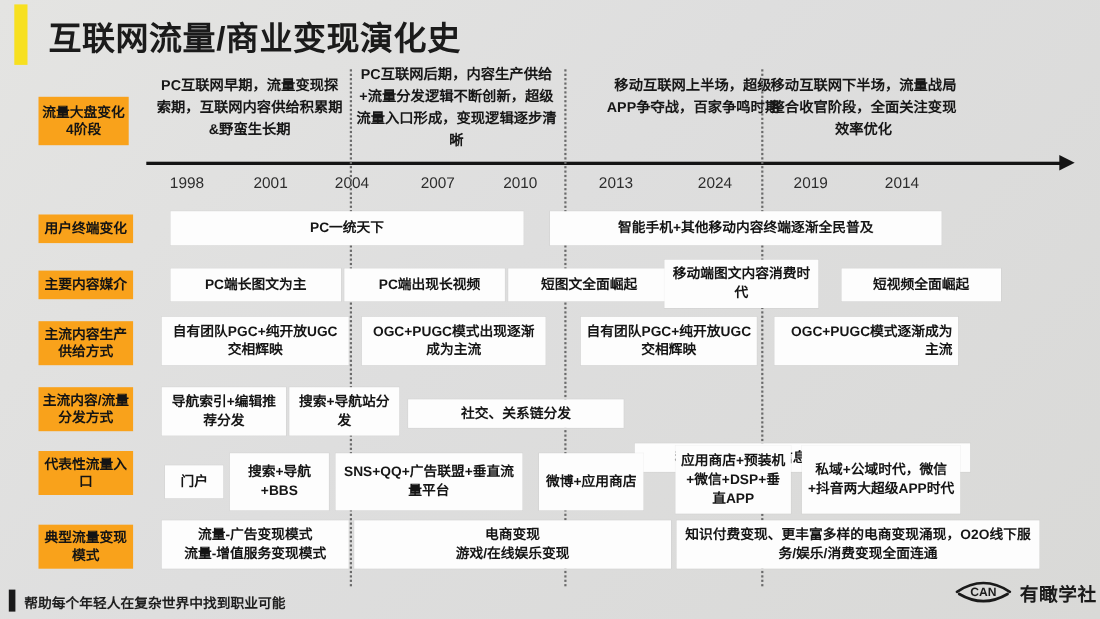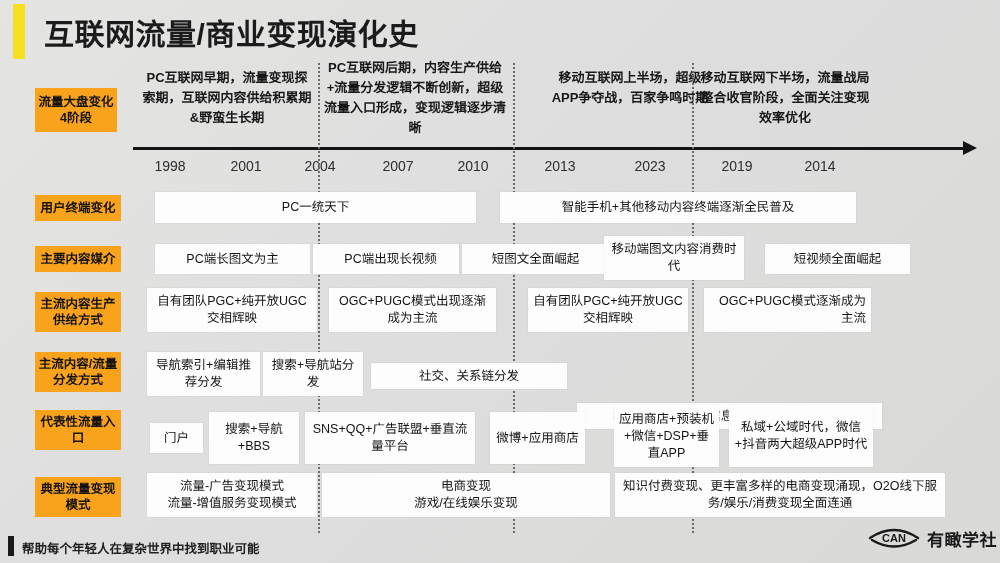--- a/index.html
+++ b/index.html
@@ -105,21 +105,21 @@
     width: 0;
     height: 470px;
     border-left: 2px dotted #6a6a6a;
   }
 
   
   .cell {
     position: absolute;
     background: #fdfdfd;
     color: #151515;
-    font-weight: 400;
+    font-weight: 700;
     font-size: 12.5px;
     line-height: 17px;
     display: flex;
     align-items: center;
     justify-content: center;
     text-align: center;
     padding: 3px 5px;
     box-sizing: border-box;
     box-shadow: 0 0 0 0.5px rgba(0,0,0,0.05);
   }
@@ -180,21 +180,21 @@
 
   <div class="axis"></div>
   <div class="axis-head"></div>
 
   <div class="year" style="left:140px;">1998</div>
   <div class="year" style="left:216px;">2001</div>
   <div class="year" style="left:290px;">2004</div>
   <div class="year" style="left:368px;">2007</div>
   <div class="year" style="left:443px;">2010</div>
   <div class="year" style="left:530px;">2013</div>
-  <div class="year" style="left:620px;">2023</div>
+  <div class="year" style="left:620px;">2024</div>
   <div class="year" style="left:707px;">2019</div>
   <div class="year" style="left:790px;">2014</div>
 
   <div class="divider" style="left:318px;"></div>
   <div class="divider" style="left:513px;"></div>
   <div class="divider" style="left:692px;"></div>
 
   <div class="chip" style="left:35px; top:195px; width:86px; height:26px;">用户终端变化</div>
   <div class="cell" style="left:155px; top:192px; width:321px; height:31px;">PC一统天下</div>
   <div class="cell" style="left:500px; top:192px; width:356px; height:31px;">智能手机+其他移动内容终端逐渐全民普及</div>

